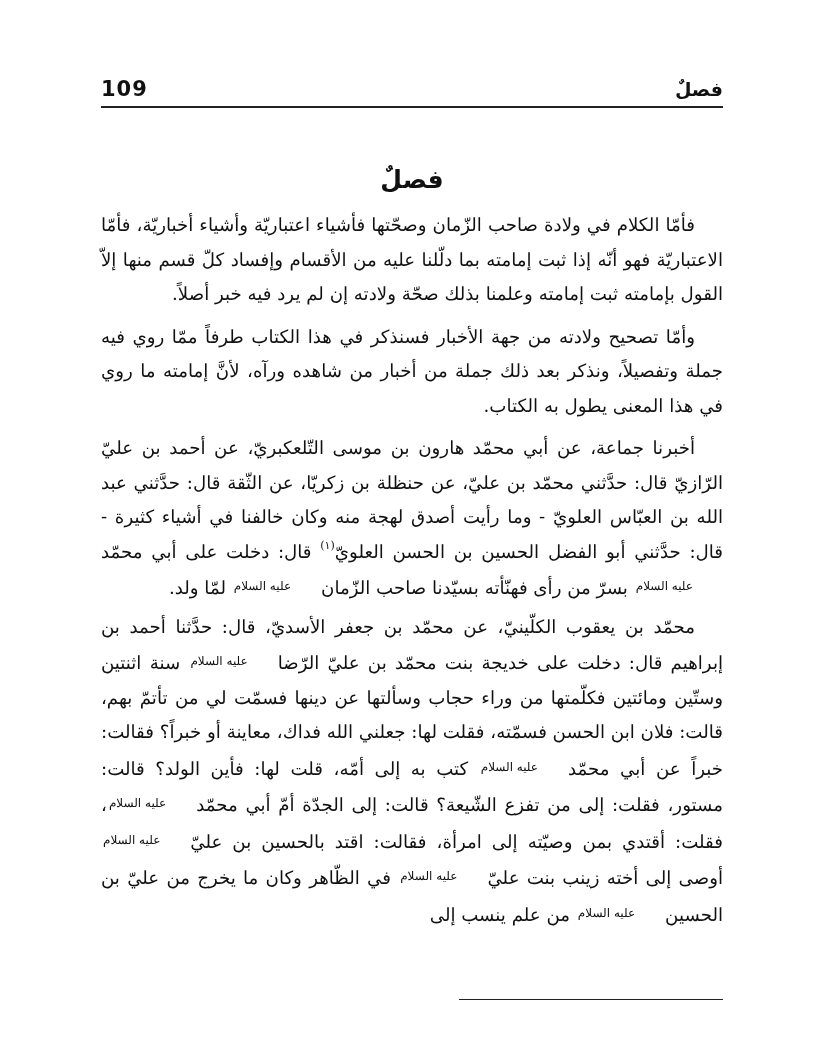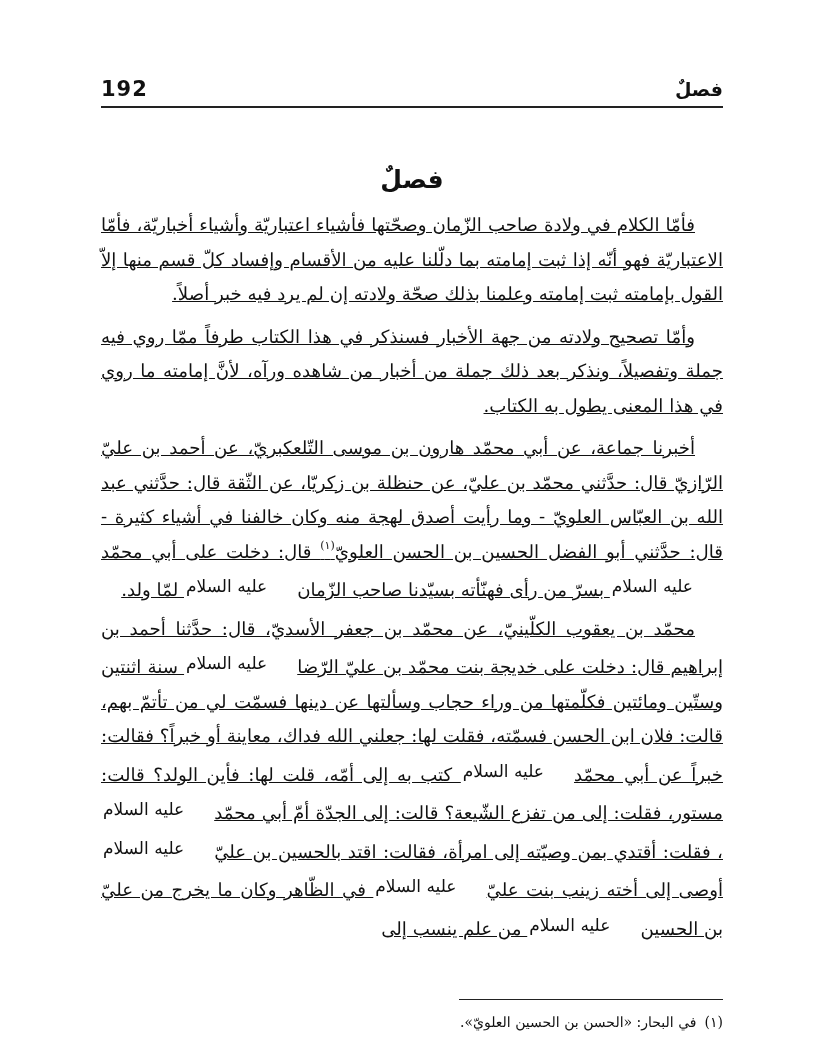--- a/index.html
+++ b/index.html
@@ -63,31 +63,30 @@
     .body-text {
       position: absolute;
       left: 101px;
       top: 208px;
       width: 622px;
       font-family: "DejaVu Serif", "Liberation Serif", serif;
       font-size: 18.2px;
       line-height: 34.5px;
       text-align: justify;
       text-align-last: right;
-      text-decoration: underline;
     }
     .body-text p {
       margin: 0 0 8px 0;
       text-indent: 28px;
     }
     .body-text p.tight {
       margin-bottom: 4px;
     }
     .honorific {
-      font-size: 17px;
+      font-size: 12px;
       display: inline-block;
       vertical-align: 4px;
       margin: 0 2px;
     }
     sup.fn-ref {
       font-size: 11px;
       vertical-align: 9px;
       line-height: 0;
     }
     .footnote-rule {
@@ -112,31 +111,28 @@
       margin-left: 8px;
     }
   </style>
 </head>
 <body>
 
 <div class="page">
 
   <div class="running-header">
     <span class="running-title">فصلٌ</span>
-    <span class="page-number">192</span>
+    <span class="page-number">109</span>
   </div>
   <div class="header-rule"></div>
 
   <div class="chapter-title">فصلٌ</div>
 
   <div class="body-text">
     <p>فأمّا الكلام في ولادة صاحب الزّمان وصحّتها فأشياء اعتباريّة وأشياء أخباريّة، فأمّا الاعتباريّة فهو أنّه إذا ثبت إمامته بما دلّلنا عليه من الأقسام وإفساد كلّ قسم منها إلاّ القول بإمامته ثبت إمامته وعلمنا بذلك صحّة ولادته إن لم يرد فيه خبر أصلاً.</p>
     <p>وأمّا تصحيح ولادته من جهة الأخبار فسنذكر في هذا الكتاب طرفاً ممّا روي فيه جملة وتفصيلاً، ونذكر بعد ذلك جملة من أخبار من شاهده ورآه، لأنَّ إمامته ما روي في هذا المعنى يطول به الكتاب.</p>
     <p class="tight"><span>أخبرنا جماعة، عن أبي محمّد هارون بن موسى التّلعكبريّ، عن أحمد بن عليّ الرّازيّ قال: حدَّثني محمّد بن عليّ، عن حنظلة بن زكريّا، عن الثّقة قال: حدَّثني عبد الله بن العبّاس العلويّ - وما رأيت أصدق لهجة منه وكان خالفنا في أشياء كثيرة - قال: حدَّثني أبو الفضل الحسين بن الحسن العلويّ</span><sup class="fn-ref">(١)</sup><span> قال: دخلت على أبي محمّد</span><span class="honorific">عليه السلام</span><span> بسرّ من رأى فهنّأته بسيّدنا صاحب الزّمان</span><span class="honorific">عليه السلام</span><span> لمّا ولد.</span></p>
     <p><span>محمّد بن يعقوب الكلّينيّ، عن محمّد بن جعفر الأسديّ، قال: حدَّثنا أحمد بن إبراهيم قال: دخلت على خديجة بنت محمّد بن عليّ الرّضا</span><span class="honorific">عليه السلام</span><span> سنة اثنتين وستّين ومائتين فكلّمتها من وراء حجاب وسألتها عن دينها فسمّت لي من تأتمّ بهم، قالت: فلان ابن الحسن فسمّته، فقلت لها: جعلني الله فداك، معاينة أو خبراً؟ فقالت: خبراً عن أبي محمّد</span><span class="honorific">عليه السلام</span><span> كتب به إلى أمّه، قلت لها: فأين الولد؟ قالت: مستور، فقلت: إلى من تفزع الشّيعة؟ قالت: إلى الجدّة أمّ أبي محمّد</span><span class="honorific">عليه السلام</span><span>، فقلت: أقتدي بمن وصيّته إلى امرأة، فقالت: اقتد بالحسين بن عليّ</span><span class="honorific">عليه السلام</span><span> أوصى إلى أخته زينب بنت عليّ</span><span class="honorific">عليه السلام</span><span> في الظّاهر وكان ما يخرج من عليّ بن الحسين</span><span class="honorific">عليه السلام</span><span> من علم ينسب إلى</span></p>
   </div>
 
   <div class="footnote-rule"></div>
-  <div class="footnote">
-    <span class="fn-num">(١)</span><span>في البحار: «الحسن بن الحسين العلويّ».</span>
-  </div>
 
 </div>
 
 </body></html>

